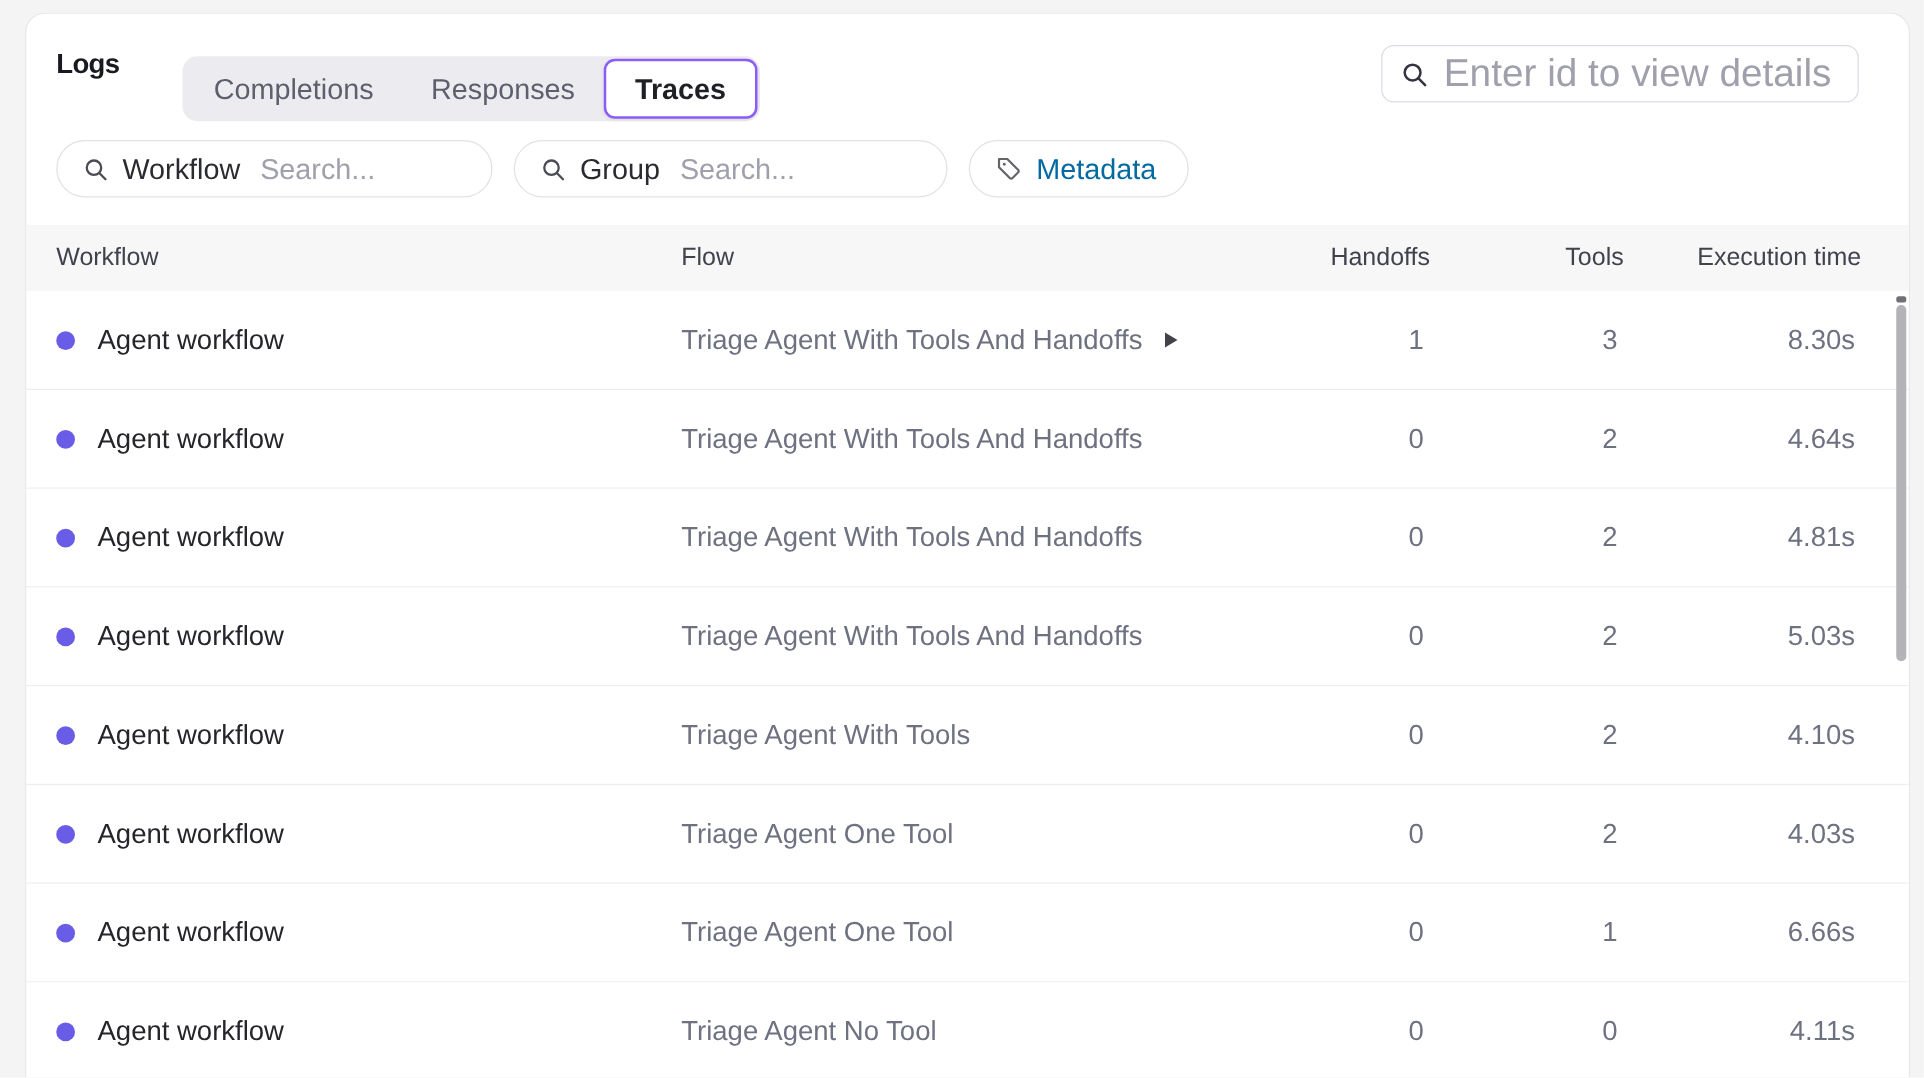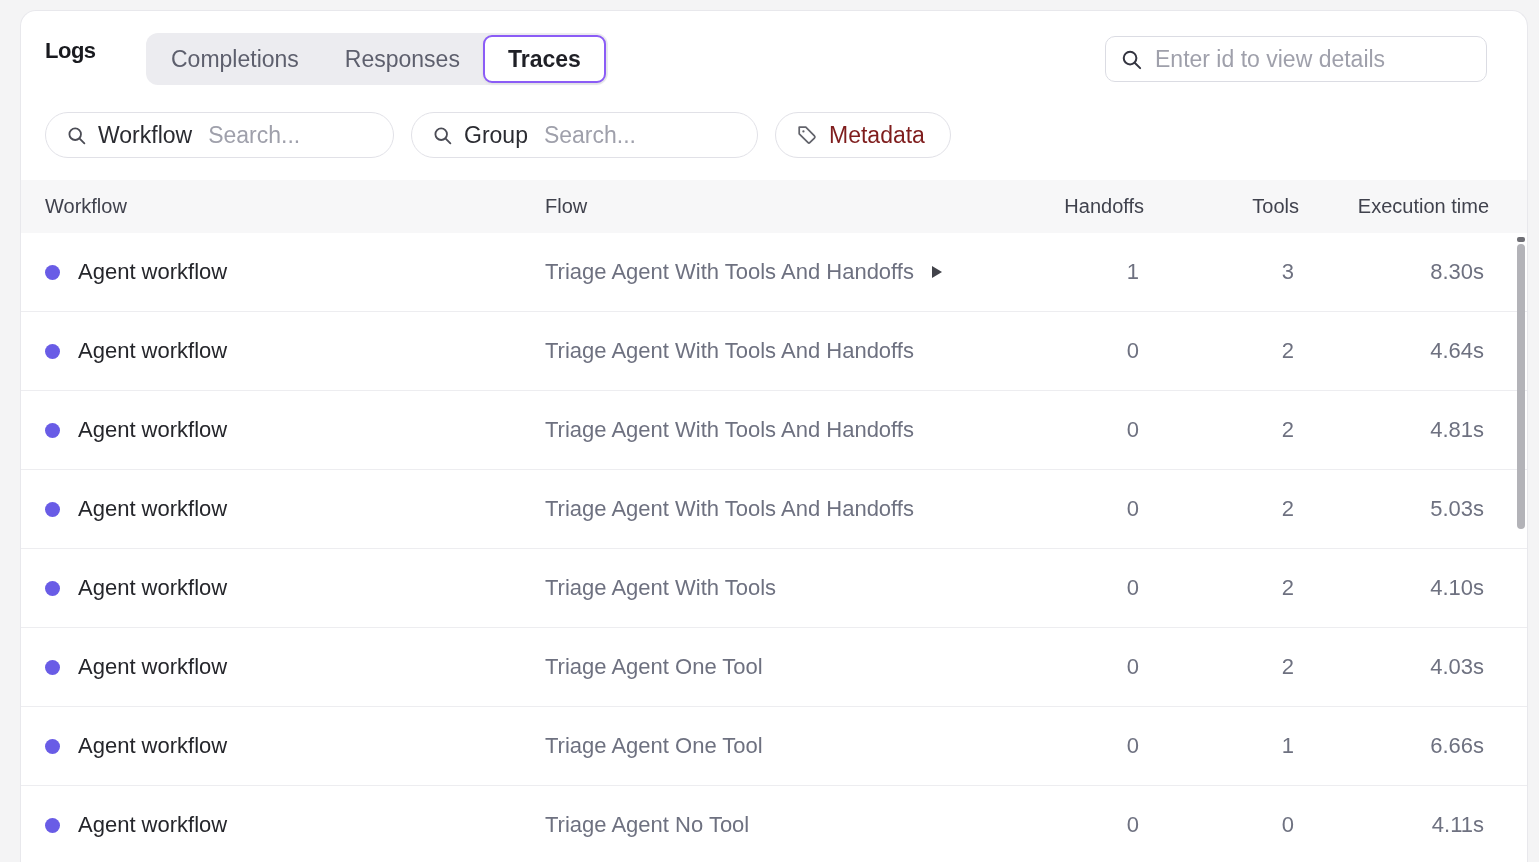--- a/index.html
+++ b/index.html
@@ -19,21 +19,21 @@
     border-bottom: none;
     border-radius: 16px 16px 0 0;
     overflow: hidden;
   }
   
   .page-title {
     position: absolute; left: 24px; top: 27px;
     font-size: 22px; font-weight: 700; letter-spacing: -0.5px; color: #191a1f;
   }
   .tabgroup {
-    position: absolute; left: 125px; top: 22px;
+    position: absolute; left: 125px; top: 34px;
     height: 52px;
     background: #ececf0;
     border-radius: 12px;
     display: flex; align-items: center;
     padding: 16px 2px;
   }
   .tab {
     font-size: 23px; color: #5d5f6d;
     padding: 0 23px; height: 48px;
     display: flex; align-items: center;
@@ -51,21 +51,21 @@
     position: absolute; top: 25px; right: 40px;
     width: 382px; height: 46px;
     border: 1px solid #dbdce3; border-radius: 10px;
     display: flex; align-items: center;
     padding: 0 14px; gap: 12px;
     background: #fff;
   }
   .id-search svg { color: #343541; flex: none; }
   .id-search input {
     border: none; outline: none; flex: 1; min-width: 0;
-    font: inherit; font-size: 23px; color: #33343c; background: transparent;
+    font: inherit; font-size: 31px; color: #33343c; background: transparent;
   }
   .id-search input::placeholder { color: #9fa0ab; }
   
   .filters {
     position: absolute; left: 24px; top: 101px;
     display: flex; gap: 17px; align-items: center;
   }
   .pill {
     height: 46px;
     border: 1px solid #e1e1e7; border-radius: 23px;
@@ -78,21 +78,21 @@
   .pill input {
     border: none; outline: none; flex: 1; min-width: 0;
     font: inherit; font-size: 23px; color: #33343c; background: transparent;
     margin-left: 5px;
   }
   .pill input::placeholder { color: #9fa0ab; }
   .pill-workflow { width: 349px; }
   .pill-group    { width: 347px; }
   .pill-metadata { width: 176px; }
   .pill-metadata svg { color: #63646c; }
-  .pill-metadata .pill-label { color: #7f1d1d; }
+  .pill-metadata .pill-label { color: #0369a1; }
   
   .grid {
     display: grid;
     grid-template-columns: 500px 1fr 100px 155px 190px;
     align-items: center;
     padding: 0 38px 0 24px;
   }
   .thead {
     position: absolute; left: 0; top: 169px;
     width: 100%; height: 53px;

